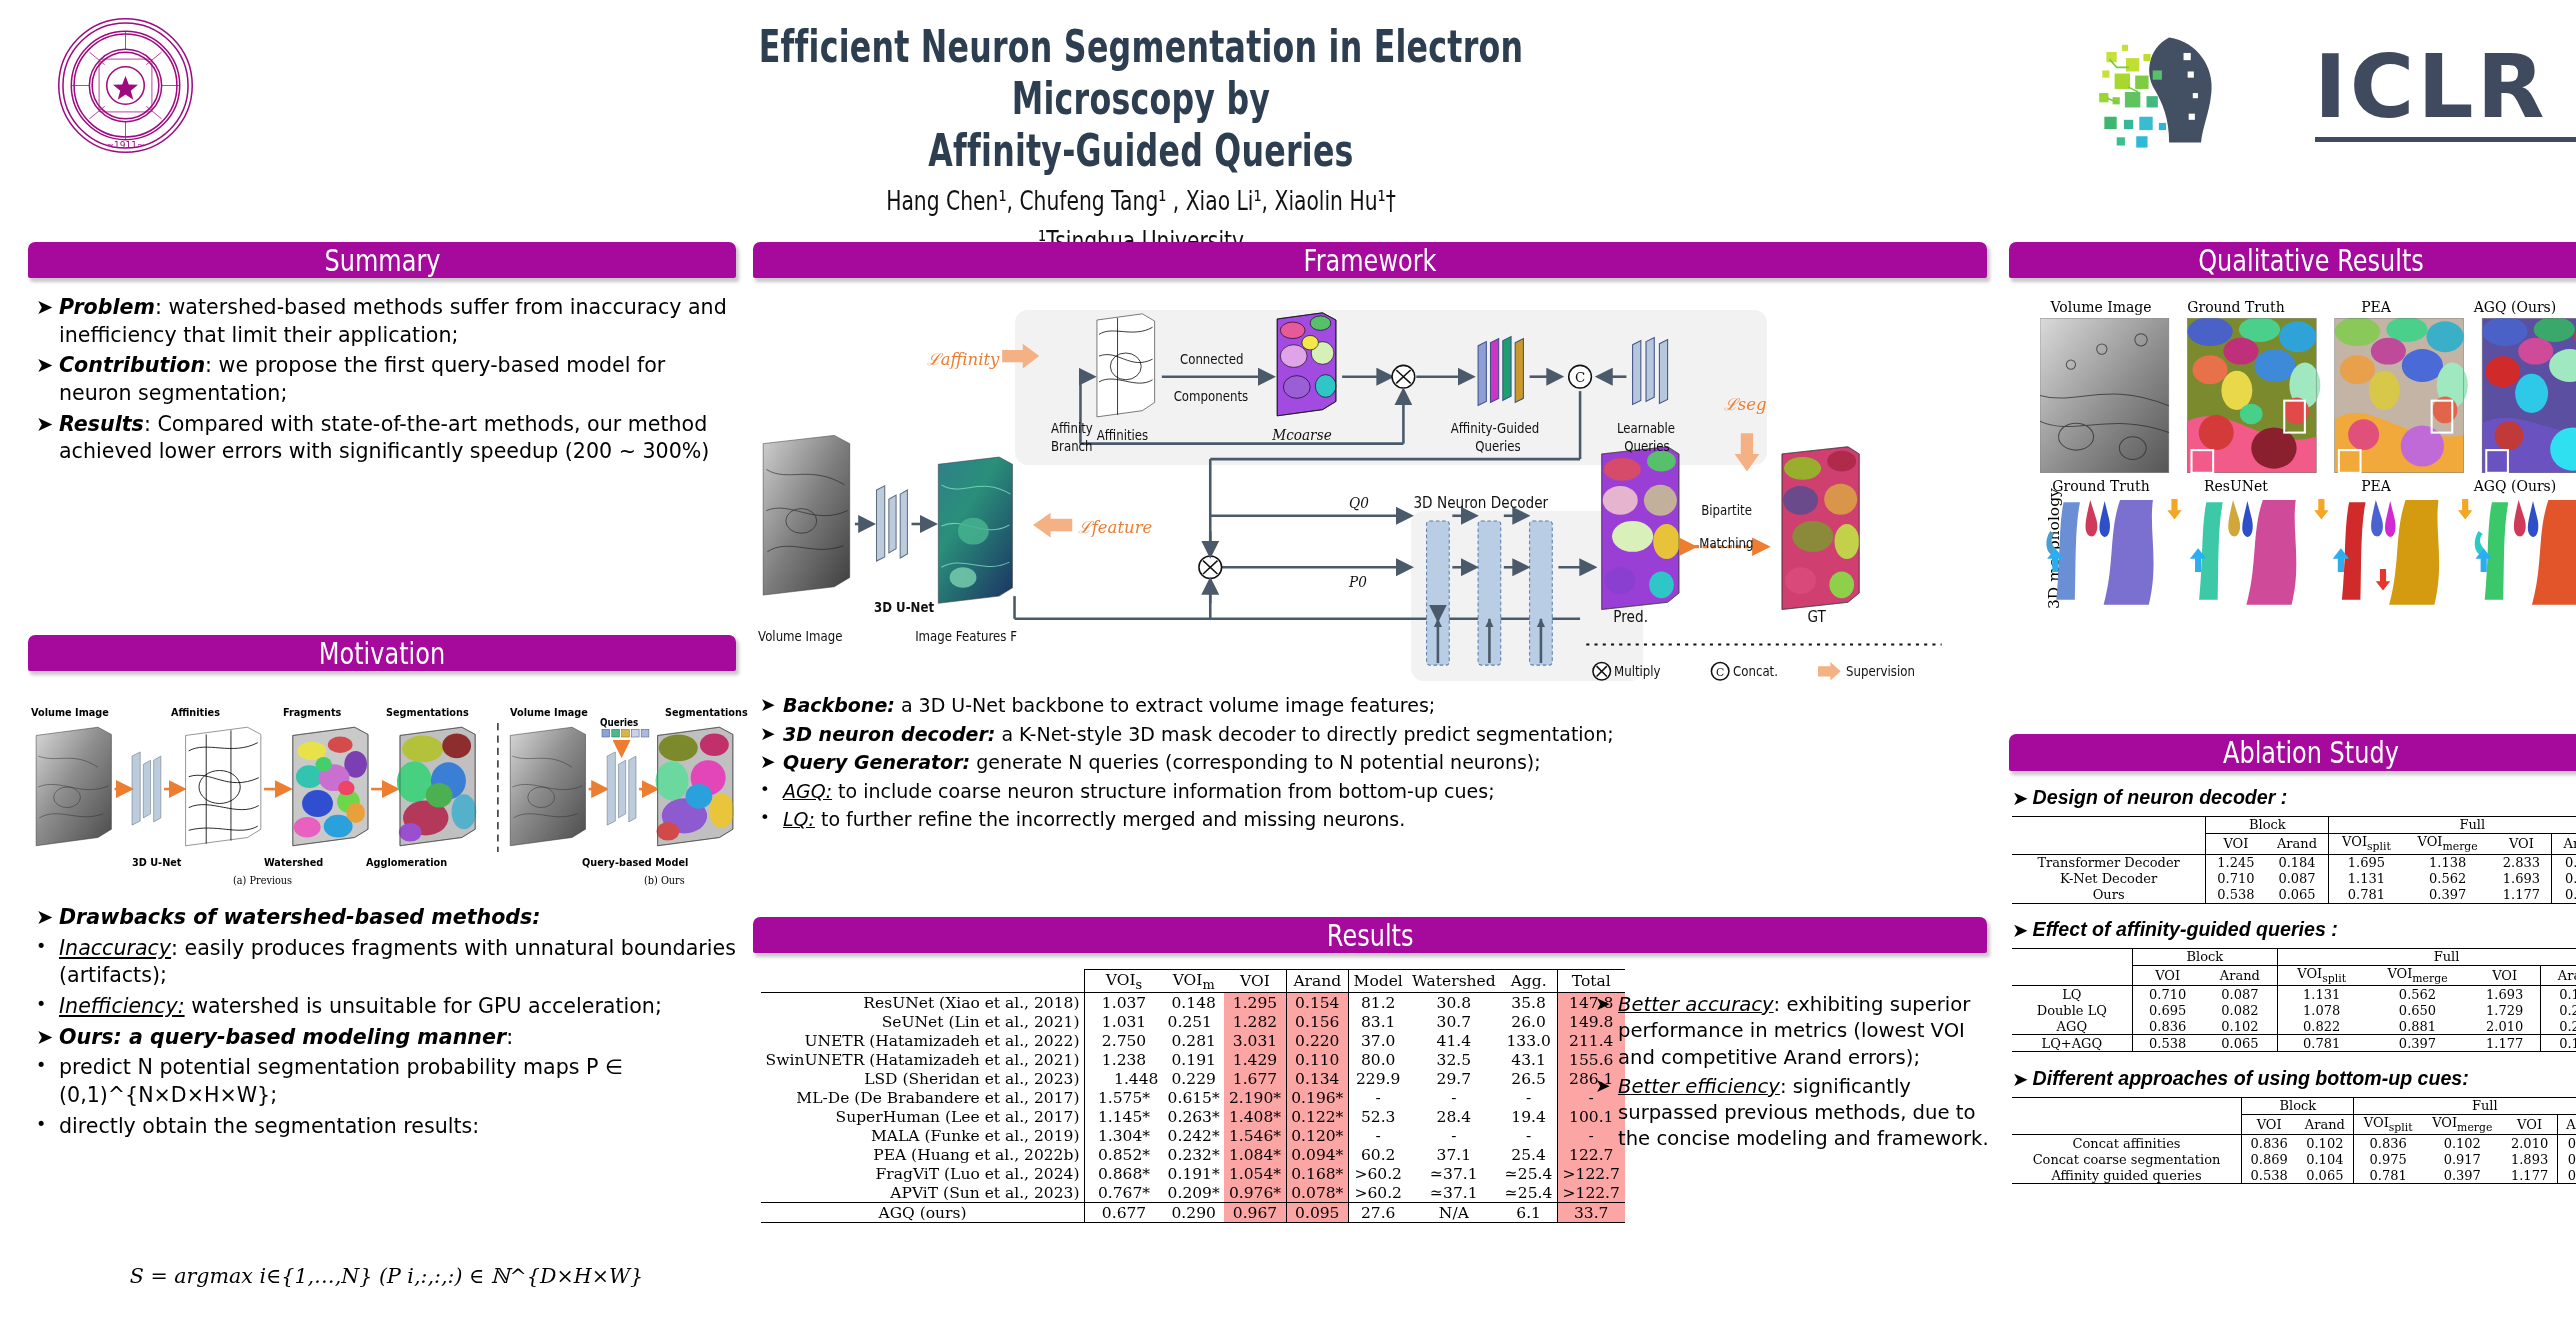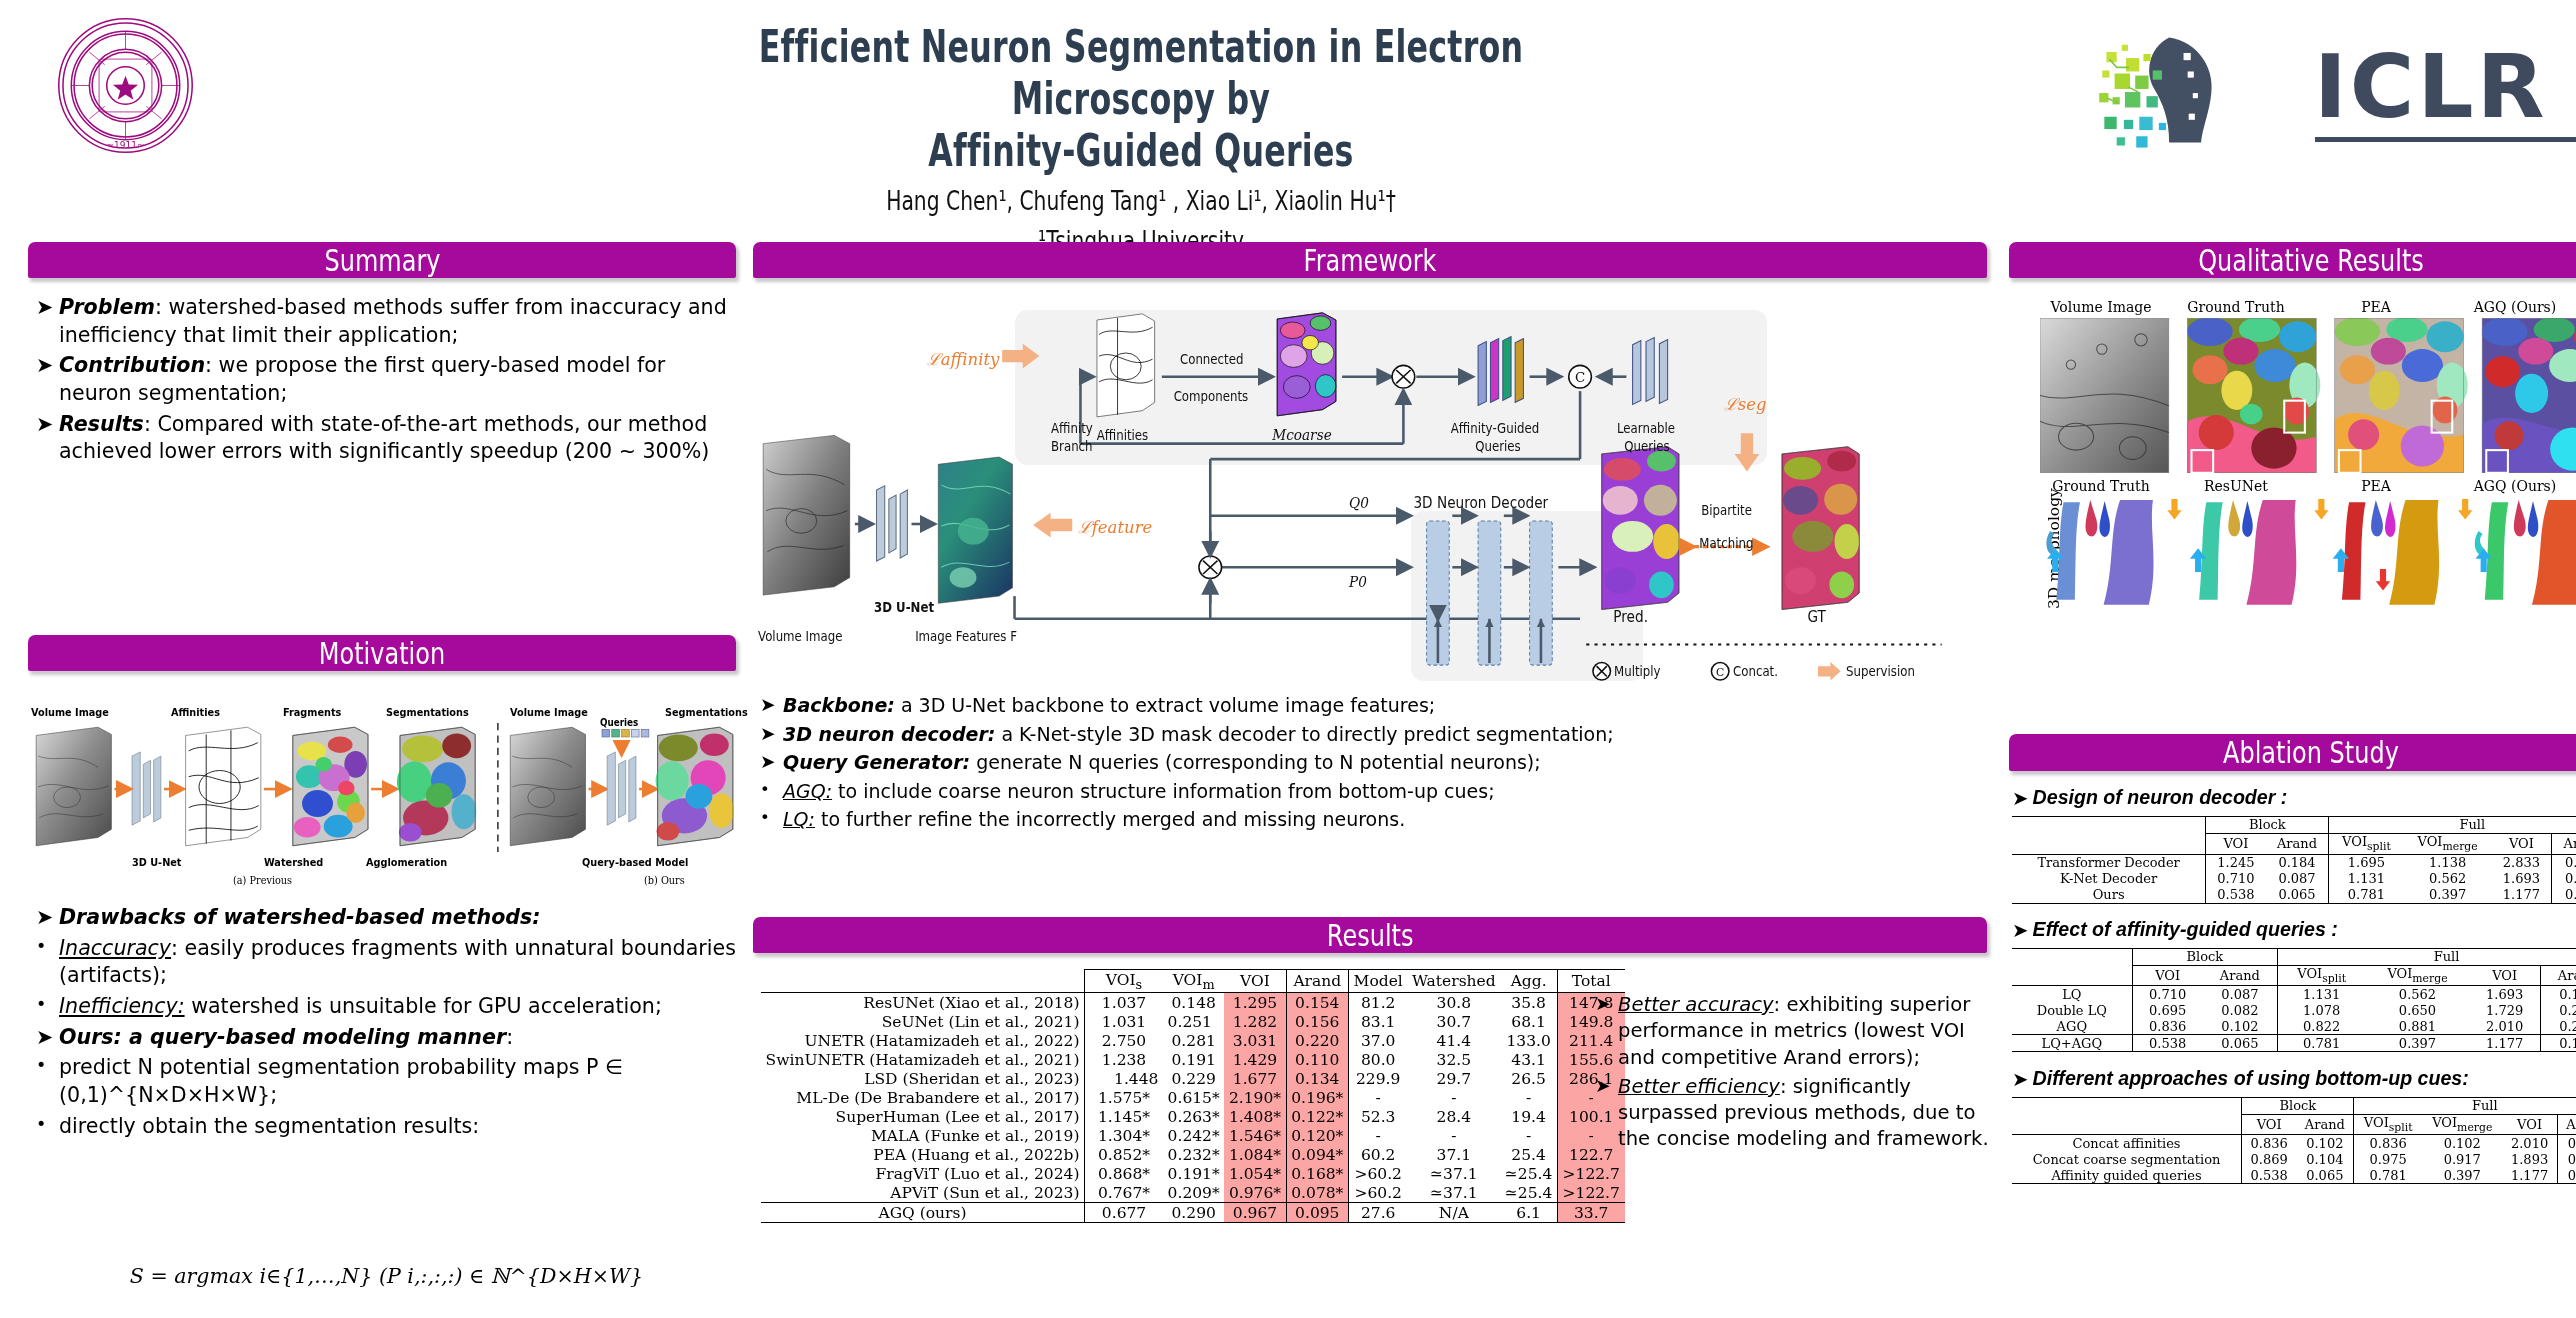--- a/index.html
+++ b/index.html
@@ -629,21 +629,21 @@
             <td class="sep-l hl" style="text-align:center;border-top:1px solid #000;">147.8</td>
           </tr>
           <tr>
             <td style="text-align:right;">SeUNet (Lin et al., 2021)</td>
             <td class="sep-l" style="text-align:center;">1.031</td>
             <td class="" style="text-align:left;">0.251</td>
             <td class="hl" style="text-align:center;">1.282</td>
             <td class="sep-l hl" style="text-align:center;">0.156</td>
             <td class="sep-l" style="text-align:center;">83.1</td>
             <td class="" style="text-align:center;">30.7</td>
-            <td class="" style="text-align:center;">68.1</td>
+            <td class="" style="text-align:center;">26.0</td>
             <td class="sep-l hl" style="text-align:center;">149.8</td>
           </tr>
           <tr>
             <td style="text-align:right;">UNETR (Hatamizadeh et al., 2022)</td>
             <td class="sep-l" style="text-align:center;">2.750</td>
             <td class="" style="text-align:center;">0.281</td>
             <td class="hl" style="text-align:center;">3.031</td>
             <td class="sep-l hl" style="text-align:center;">0.220</td>
             <td class="sep-l" style="text-align:center;">37.0</td>
             <td class="" style="text-align:center;">41.4</td>

